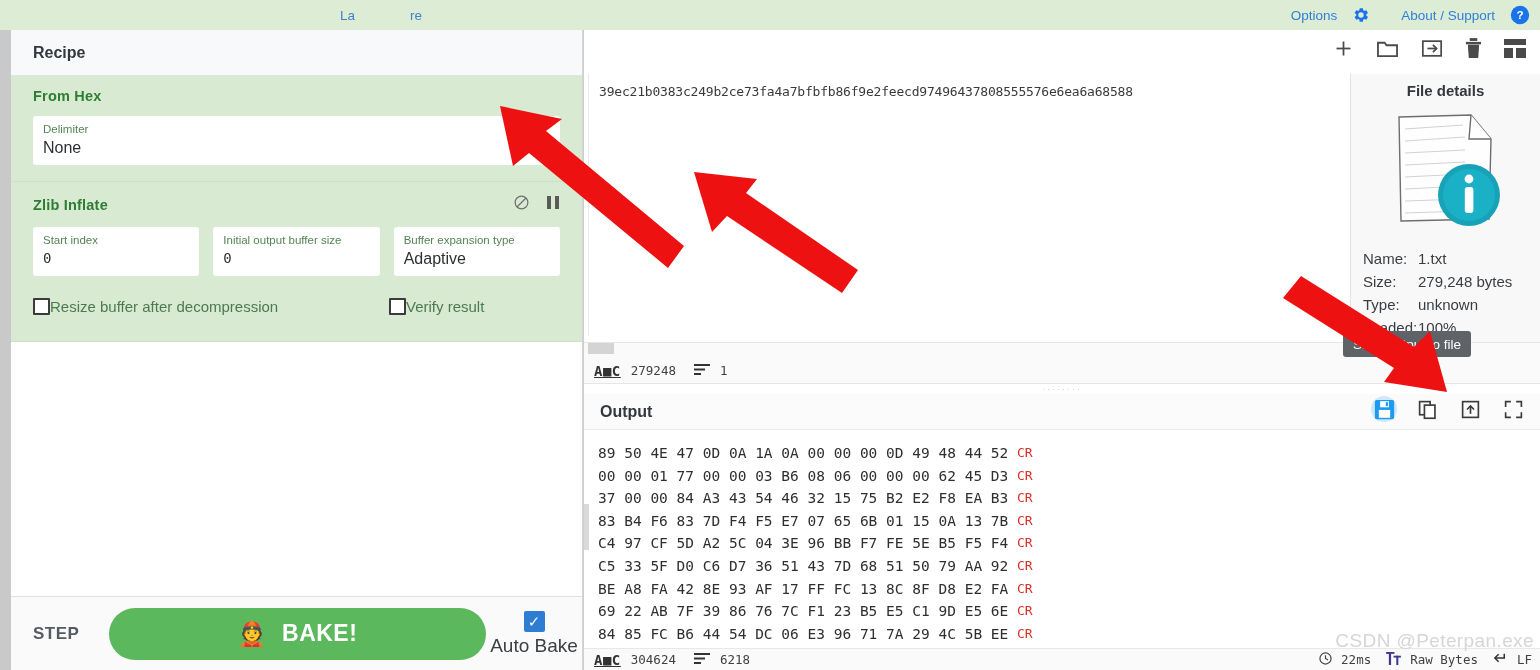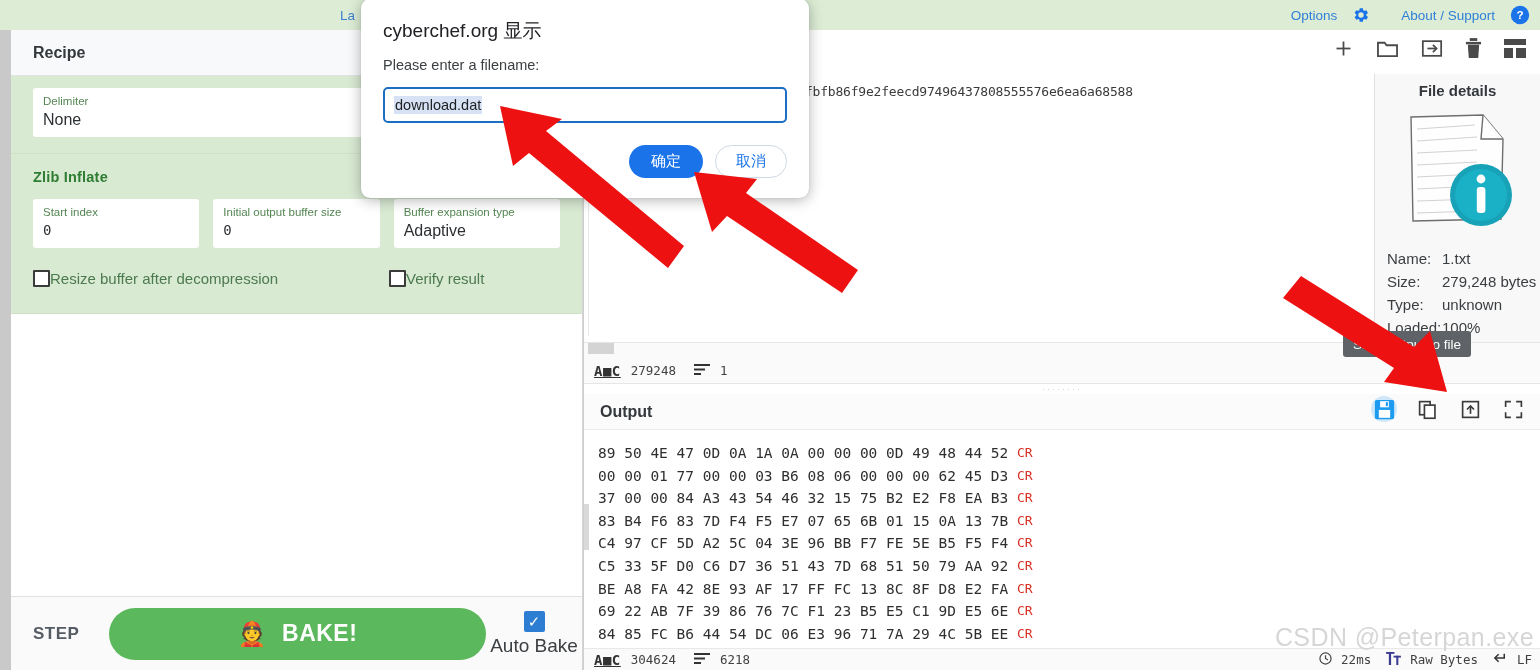--- a/index.html
+++ b/index.html
@@ -106,21 +106,21 @@
     padding-right: 14px; color: #4a4a4a;
   }
   .input-text {
     position: absolute; left: 15px; top: 54px; right: 190px;
     font-family: "DejaVu Sans Mono", monospace; font-size: 13px; color: #3a3a3a;
     white-space: nowrap; overflow: hidden; letter-spacing: -0.2px;
   }
   .input-divider { position:absolute; left: 4px; top: 44px; width:1px; height: 262px; background:#e8e8e8; }
 
   .filedetails {
-    position: absolute; right: 0; top: 44px; width: 166px; height: 268px;
+    position: absolute; right: 0; top: 44px; width: 190px; height: 268px;
     background: #f8f8f8; border-left: 1px solid #e2e2e2;
     padding-top: 8px;
   }
   .fd-title { text-align: center; font-size: 15px; font-weight: bold; color: #34383d; }
   .fd-thumb { display:flex; justify-content:center; margin-top: 8px; height: 128px; }
   .fd-rows { margin: 12px 0 0 12px; font-size: 15px; color: #3a3e42; }
   .fd-row { display: flex; line-height: 23px; }
   .fd-key { width: 55px; }
   .fd-val { }
 
@@ -209,21 +209,21 @@
   .btn-cancel {
     background:#fff; color:#1a73e8; border:1px solid #cfd8e3; border-radius:17px;
     height: 33px; padding: 0 20px; font-size: 15px; cursor:pointer;
   }
 
   
   .arrows { position:absolute; left:0; top:0; width:1540px; height:670px; pointer-events:none; z-index:70; }
 
   .watermark {
     position:absolute; right: 6px; bottom: 18px;
-    font-size: 25px; color: #d6d6d6; letter-spacing: .4px; z-index: 3;
+    font-size: 19px; color: #d6d6d6; letter-spacing: .4px; z-index: 3;
     font-family:"Liberation Sans", sans-serif;
   }
 </style>
 </head>
 <body>
 
 <div id="app">
 
   <div class="banner">
     <span class="banner-left">La</span>
@@ -247,20 +247,23 @@
 
   <div class="frame">
     <div class="leftrail"></div>
 
     <div class="recipe">
       <div class="panel-title">Recipe</div>
 
       <div class="rec-list">
 
         <div class="op">
+          <div class="op-head">
+            <span class="op-title">From Hex</span>
+          </div>
           <div class="args">
             <div class="arg" style="max-width:530px">
               <div class="arg-label">Delimiter</div>
               <div class="arg-val">None</div>
             </div>
           </div>
         </div>
 
         <div class="op" style="padding-bottom:26px">
           <div class="op-head">
@@ -502,31 +505,20 @@
           </span>
         </div>
       </div>
 
       <div class="watermark">CSDN @Peterpan.exe</div>
     </div>
   </div>
 
   <div class="tooltip">Save output to file</div>
 
-  <div class="overlay-dialog">
-    <div class="dlg-title">cyberchef.org 显示</div>
-    <div class="dlg-msg">Please enter a filename:</div>
-    <div class="dlg-input">
-      <span class="dlg-input-val">download.dat</span>
-    </div>
-    <div class="dlg-buttons">
-      <button class="btn-ok">确定</button>
-      <button class="btn-cancel">取消</button>
-    </div>
-  </div>
 
   <svg class="arrows">
     <g fill="#ee1111">
 
       <path d="M684 246 L546 131 L562 119 L500 106 L513 166 L529 153 L668 268 Z"></path>
 
       <path d="M858 270 L746 193 L757 179 L694 172 L712 232 L727 216 L842 293 Z"></path>
 
       <path d="M1283 298 L1394 368 L1384 382 L1447 392 L1430 331 L1414 347 L1301 276 Z"></path>
     </g>

